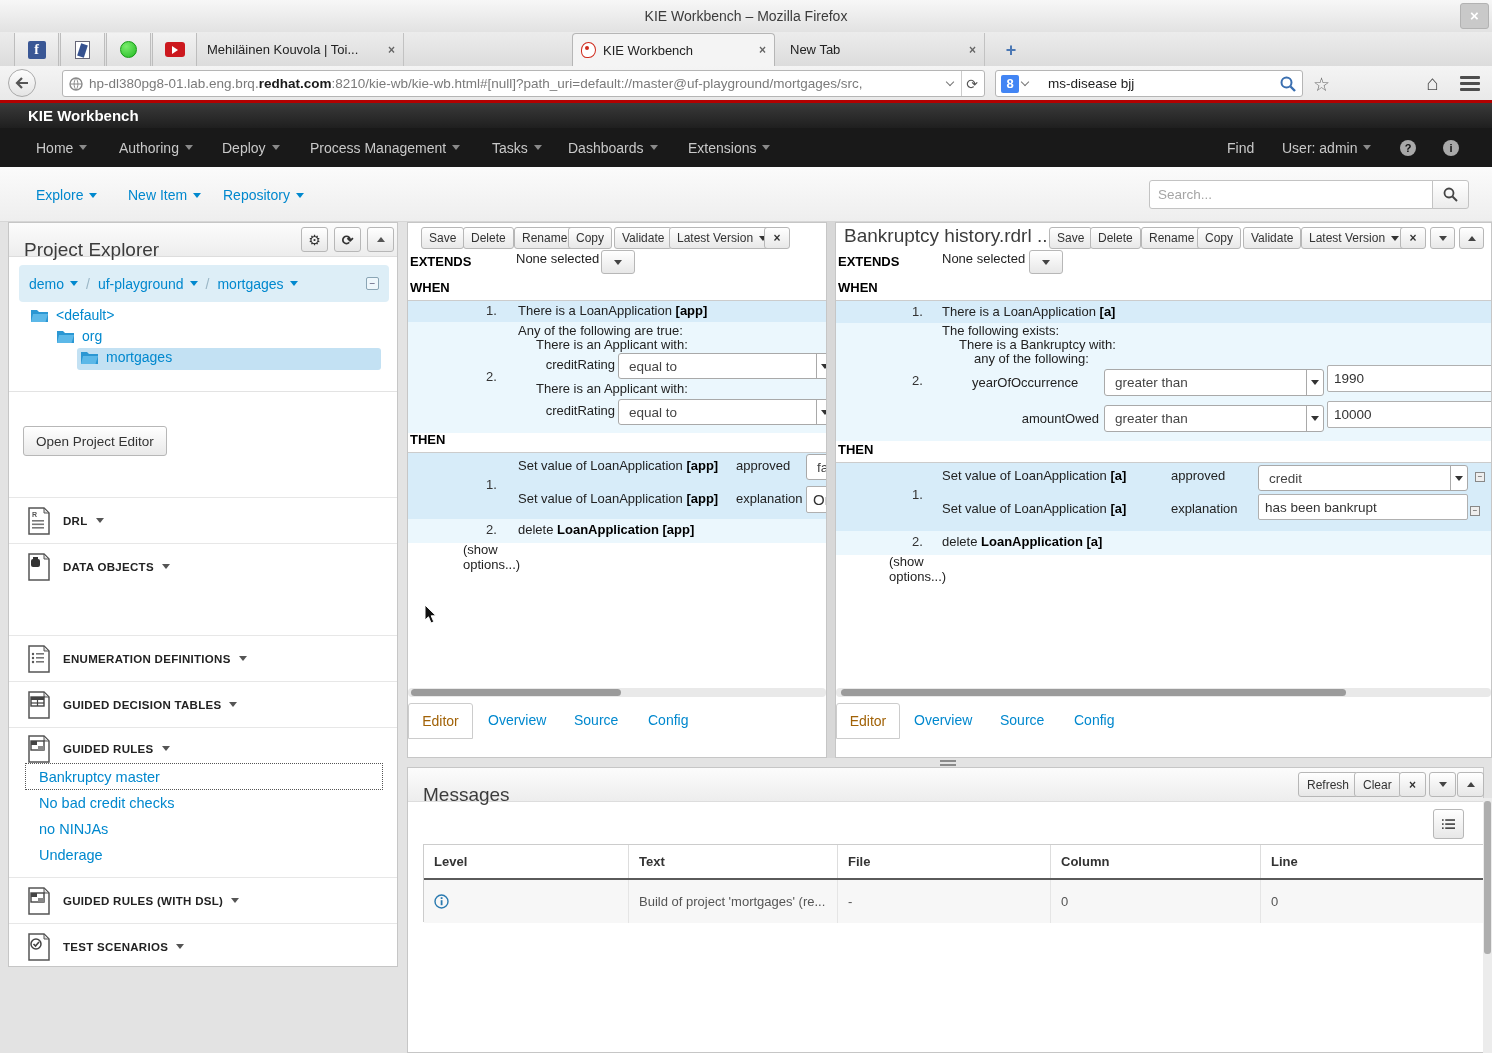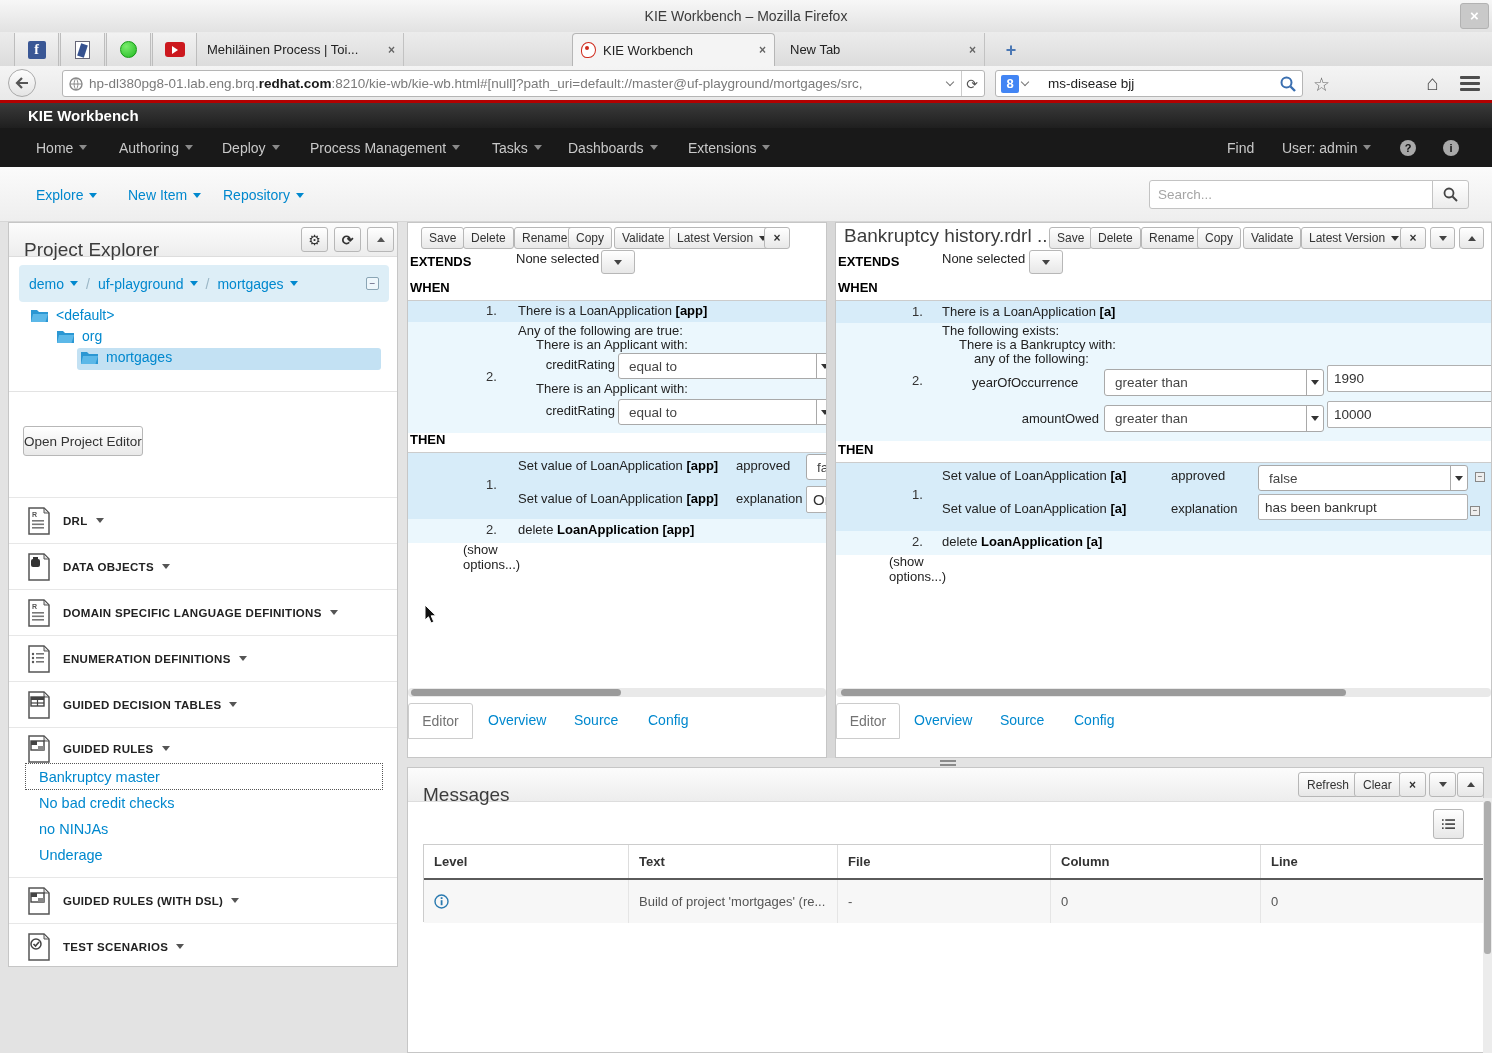--- a/index.html
+++ b/index.html
@@ -49,41 +49,41 @@
 .pbtn.sq{width:27px;padding:0}
 .btn{position:absolute;height:22px;background:linear-gradient(#fff,#e8e8e8);border:1px solid #b7b7b7;border-radius:3px;font-size:12px;color:#333;display:flex;align-items:center;justify-content:center;padding:0 7px}
 
 .crumbbar{position:absolute;left:10px;top:42px;width:370px;height:37px;background:#ddeef7;border-radius:4px;display:flex;align-items:center;padding:0 10px;gap:8px;font-size:14px}
 .crumb{color:#0088ce;display:flex;align-items:center;gap:6px}
 .crumb-sep{color:#9ab6c6}
 .minibox{position:absolute;right:10px;top:12px;width:13px;height:13px;border:1px solid #8aa5b5;border-radius:2px;color:#557;font-size:10px;line-height:11px;text-align:center;background:#eef7fc}
 .treerow{position:absolute;display:flex;align-items:center;gap:8px;font-size:14px;color:#0088ce}
 .sel-row{position:absolute;left:68px;width:304px;height:22px;background:#c3e1f3;border-radius:3px}
 .pe-hr{position:absolute;left:0;width:388px;height:1px;background:#e3e3e3}
-.open-btn{position:absolute;left:14px;top:203px;height:30px;padding:0 0;background:linear-gradient(#fff,#e9e9e9);border:1px solid #b7b7b7;border-radius:3px;font-size:13.5px;color:#333;display:flex;align-items:center}
+.open-btn{position:absolute;left:14px;top:203px;height:30px;padding:0 12px;background:linear-gradient(#fff,#e9e9e9);border:1px solid #b7b7b7;border-radius:3px;font-size:13.5px;color:#333;display:flex;align-items:center}
 .acc-row{position:absolute;left:0;width:388px;height:46px;border-top:1px solid #e7e7e7;display:flex;align-items:center;gap:12px;padding-left:18px}
 .acc-label{font-size:11.5px;font-weight:bold;color:#222;letter-spacing:.3px;display:flex;align-items:center;gap:8px}
 .rule-item{position:absolute;font-size:14.5px;color:#0088ce}
 .dotted-box{position:absolute;left:16px;width:358px;height:27px;border:1px dotted #555}
 
 .rh{position:absolute;font-weight:bold;font-size:13px;color:#000;white-space:nowrap}
 .rt{position:absolute;font-size:13px;color:#222;white-space:nowrap}
 .rt .b{font-weight:bold;color:#000}
 .rnum{position:absolute;font-size:13px;color:#333}
 .hline{position:absolute;left:0;right:0;height:1px;background:#ccc}
 .hl1{position:absolute;left:0;right:0;background:#d7ecf9}
 .hl2{position:absolute;left:0;right:0;background:#ebf7fd}
 .sel{position:absolute;background:#fff;border:1px solid #a9a9a9;border-radius:3px;font-size:13.5px;color:#444;display:flex;align-items:center;padding-left:10px}
 .sel .sc{position:absolute;right:0;top:0;bottom:0;width:17px;border-left:1px solid #a9a9a9;display:flex;align-items:center;justify-content:center;color:#333}
 .tinput{position:absolute;background:#fff;border:1px solid #b0b0b0;border-radius:2px;font-size:13.5px;font-family:"Liberation Sans",sans-serif;color:#333;padding:0 6px}
 .ddbtn{position:absolute;width:34px;height:24px;background:linear-gradient(#fff,#e7e7e7);border:1px solid #b7b7b7;border-radius:3px;display:flex;align-items:center;justify-content:center;color:#444}
 .sqw{position:absolute;width:10px;height:10px;border:1px solid #888;background:#eee;display:flex;align-items:center;justify-content:center;font-size:8px;color:#444;line-height:8px}
 .hscroll{position:absolute;left:0;right:0;height:9px;background:#e9e9e9;border-radius:4px}
 .hthumb{position:absolute;top:1px;height:7px;background:#9b9b9b;border-radius:4px}
-.tabstrip-tab{position:absolute;height:36px;background:#fff;border:1px solid #ccc;border-radius:3px 3px 0 0;display:flex;align-items:center;justify-content:center;font-size:14px;color:#737373}
+.tabstrip-tab{position:absolute;height:36px;background:#fff;border:1px solid #ccc;border-radius:3px 3px 0 0;display:flex;align-items:center;justify-content:center;font-size:14px;color:#a16207}
 .tablink{position:absolute;font-size:14px;color:#0088ce}
 
 .mtable{position:absolute;border:1px solid #ccc}
 .mth{position:absolute;top:0;height:33px;border-right:1px solid #ddd;font-weight:bold;font-size:13px;color:#333;display:flex;align-items:center;padding-left:10px}
 .mtd{position:absolute;top:35px;height:43px;border-right:1px solid #e5e5e5;font-size:13px;color:#555;display:flex;align-items:center;padding-left:10px;background:#f7f7f7}
 .vscroll{position:absolute;width:9px;background:#ececec}
 .vthumb{position:absolute;left:1px;width:7px;background:#aeaeae;border-radius:3px}
 </style>
 </head>
 <body>
@@ -105,21 +105,21 @@
   <div class="apptab" style="left:106px">
       <div style="width:17px;height:17px;border-radius:50%;background:radial-gradient(circle at 35% 30%,#7bed6e,#22bb22);border:1px solid #159915"></div>
     </div>
   <div class="apptab" style="left:152px">
       <div style="width:20px;height:15px;background:#cc181e;border-radius:3px;display:flex;align-items:center;justify-content:center">
         <div style="width:0;height:0;border-left:6px solid #fff;border-top:4px solid transparent;border-bottom:4px solid transparent"></div>
       </div>
     </div>
 
   <div class="tab" style="left:199px;width:205px">
-    <span class="ttl">Mehiläinen Process | Toi...</span>
+    <span class="ttl">Mehiläinen Kouvola | Toi...</span>
     <span class="x">×</span>
   </div>
   <div class="tab active" style="left:572px;width:203px">
     <span style="width:15px;height:16px;border:1.5px solid #cf2a1b;border-radius:50% 50% 50% 40%;margin-right:7px;position:relative;background:#fff">
         <span style="position:absolute;left:3px;top:3px;width:4px;height:4px;background:#cf2a1b;border-radius:50%"></span>
       </span>
     <span class="ttl">KIE Workbench</span>
     <span class="x">×</span>
   </div>
   <div class="tab" style="left:782px;width:203px">
@@ -326,34 +326,20 @@
         <path d="M2 1 h15 l5 5 v21 h-20 z" fill="#fff" stroke="#555" stroke-width="1.5"></path>
         <path d="M17 1 l5 5 h-5 z" fill="#ddd" stroke="#555"></path>
         <rect x="4" y="6" width="9" height="8" rx="2" fill="#333"></rect>
         <rect x="6" y="4" width="5" height="3" fill="#333"></rect>
       </svg>
     <span class="acc-label">
         <span>DATA OBJECTS</span>
         <span class="tri down" style="color:#555"></span>
       </span>
   </div>
-  <div class="acc-row" style="top:366px">
-    <svg width="24" height="28" viewBox="0 0 24 28">
-        <path d="M2 1 h15 l5 5 v21 h-20 z" fill="#fff" stroke="#555" stroke-width="1.5"></path>
-        <path d="M17 1 l5 5 h-5 z" fill="#ddd" stroke="#555"></path>
-        <text x="5" y="10" font-size="7" fill="#555" font-weight="bold">R</text>
-        <rect x="5" y="13" width="12" height="1.6" fill="#777"></rect>
-        <rect x="5" y="16.5" width="12" height="1.6" fill="#777"></rect>
-        <rect x="5" y="20" width="12" height="1.6" fill="#777"></rect>
-      </svg>
-    <span class="acc-label">
-        <span>DOMAIN SPECIFIC LANGUAGE DEFINITIONS</span>
-        <span class="tri down" style="color:#555"></span>
-      </span>
-  </div>
   <div class="acc-row" style="top:412px">
     <svg width="24" height="28" viewBox="0 0 24 28">
         <path d="M2 1 h15 l5 5 v21 h-20 z" fill="#fff" stroke="#555" stroke-width="1.5"></path>
         <path d="M17 1 l5 5 h-5 z" fill="#ddd" stroke="#555"></path>
         <circle cx="6" cy="9" r="1.2" fill="#555"></circle>
         <circle cx="6" cy="13" r="1.2" fill="#555"></circle>
         <circle cx="6" cy="17" r="1.2" fill="#555"></circle>
         <rect x="9" y="8" width="8" height="1.6" fill="#777"></rect>
         <rect x="9" y="12" width="8" height="1.6" fill="#777"></rect>
         <rect x="9" y="16" width="8" height="1.6" fill="#777"></rect>
@@ -576,21 +562,21 @@
     </div>
   <input class="tinput" style="left: 491px; top: 178px; width: 175px; height: 27px;" value="10000">
 
   <div class="rh" style="left:2px;top:219px">THEN</div>
   <div class="hline" style="top:239px"></div>
   <div class="hl1" style="top:240px;height:68px"></div>
   <span class="rnum" style="left:76px;top:264px">1.</span>
   <span class="rt" style="left:106px;top:245px"><span>Set value of LoanApplication</span> <span class="b">[a]</span></span>
   <span class="rt" style="left:335px;top:245px">approved</span>
   <div class="sel" style="left:422px;top:242px;width:210px;height:26px">
-      <span>false</span>
+      <span>credit</span>
       <span class="sc">
         <span class="tri down"></span>
       </span>
     </div>
   <div class="sqw" style="left:639px;top:249px">
       <span>−</span>
     </div>
   <span class="rt" style="left:106px;top:278px"><span>Set value of LoanApplication</span> <span class="b">[a]</span></span>
   <span class="rt" style="left:335px;top:278px">explanation</span>
   <input class="tinput" style="left: 422px; top: 271px; width: 210px; height: 26px;" value="has been bankrupt">

